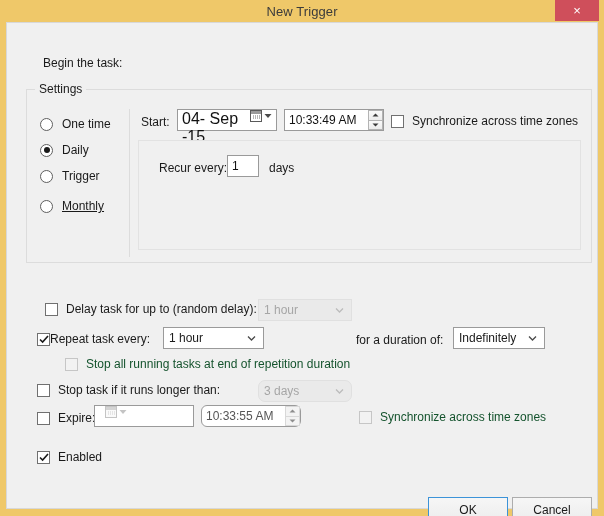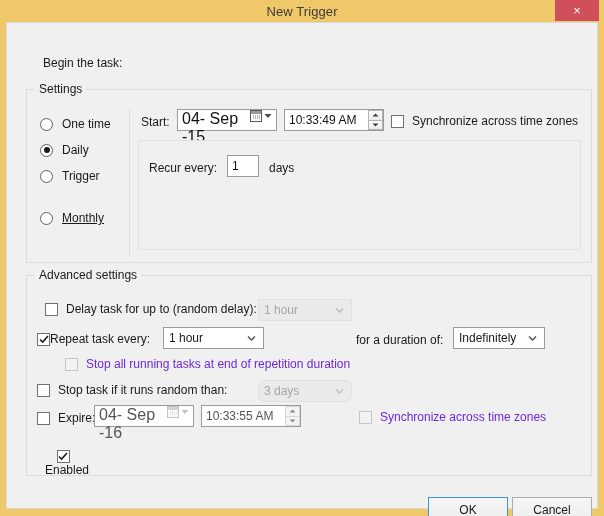--- a/index.html
+++ b/index.html
@@ -61,21 +61,21 @@
     border: 1px solid #d8d8d8;
     box-sizing: border-box;
   }
 
   
   .row {
     display: flex;
     align-items: center;
   }
   .lbl { color: #1a1a1a; white-space: nowrap; }
-  .lbl.dis { color: #6d28d9; }
+  .lbl.dis { color: #14532d; }
 
   .combo {
     position: relative;
     box-sizing: border-box;
     height: 22px;
     background: linear-gradient(to bottom, #fbfbfb 0%, #f1f1f1 50%, #eaeaea 51%, #e6e6e6 100%);
     border: 1px solid #adadad;
     display: flex;
     align-items: center;
     padding-left: 5px;
@@ -286,21 +286,21 @@
     <div class="abs row" style="left:33px; top:120px;">
       <span class="rb checked">
           <span class="dot"></span>
         </span>
       <span class="lbl" style="margin-left:9px;">Daily</span>
     </div>
     <div class="abs row" style="left:33px; top:146px;">
       <span class="rb"></span>
       <span class="lbl" style="margin-left:9px;">Trigger</span>
     </div>
-    <div class="abs row" style="left:33px; top:188px;text-decoration:underline;">
+    <div class="abs row" style="left:33px; top:176px;text-decoration:underline;">
       <span class="rb"></span>
       <span class="lbl" style="margin-left:9px;">Monthly</span>
     </div>
 
     <div class="vdiv" style="left:122px; top:86px; height:148px;"></div>
 
     <div class="abs lbl" style="left:134px; top:92px;">Start:</div>
 
     <div class="abs datefield" style="left:170px; top:86px; width:100px;">
       <span>04- Sep -15</span>
@@ -333,29 +333,26 @@
     </div>
 
     <div class="abs row" style="left:384px; top:91px;">
       <span class="cb">
         
       </span>
       <span class="lbl" style="margin-left:8px;">Synchronize across time zones</span>
     </div>
 
     <div class="panel" style="left:131px; top:117px; width:443px; height:110px;"></div>
-    <div class="abs lbl" style="left:142px; top:138px;">Recur every:</div>
+    <div class="abs lbl" style="left:152px; top:138px;">Recur every:</div>
     <div class="abs textfield" style="left:220px; top:132px; width:32px;">
       <span>1</span>
     </div>
     <div class="abs lbl" style="left:262px; top:138px;">days</div>
 
-    <div class="group" style="left:19px; top:252px; width:566px; height:201px;">
-      <span class="glabel">Advanced settings</span>
-    </div>
 
     <div class="abs row" style="left:30px; top:279px;padding-left:8px;">
       <span class="cb">
         
       </span>
       <span class="lbl" style="margin-left:8px;">Delay task for up to (random delay):</span>
     </div>
     <div class="abs combo dis" style="left:251px; top:276px; width:94px;">
       <span>1 hour</span>
       <span class="caret">
@@ -395,51 +392,50 @@
       <span class="cb dis">
         
       </span>
       <span class="lbl dis" style="margin-left:8px;">Stop all running tasks at end of repetition duration</span>
     </div>
 
     <div class="abs row" style="left:30px; top:360px;">
       <span class="cb">
         
       </span>
-      <span class="lbl" style="margin-left:8px;">Stop task if it runs random than:</span>
+      <span class="lbl" style="margin-left:8px;">Stop task if it runs longer than:</span>
     </div>
     <div class="abs combo dis" style="left:251px; top:357px; width:94px;border-radius:7px;">
       <span>3 days</span>
       <span class="caret">
         <svg width="9" height="9" viewBox="0 0 9 9">
             <path d="M1 3 L4.5 6.5 L8 3" stroke="#bcbcbc" stroke-width="1.3" fill="none"></path>
           </svg>
       </span>
     </div>
 
     <div class="abs row" style="left:30px; top:388px;">
       <span class="cb">
         
       </span>
       <span class="lbl" style="margin-left:8px;">Expire:</span>
     </div>
     <div class="abs datefield dis" style="left:87px; top:382px; width:100px; color:#555;">
-      <span>04- Sep -16</span>
       <span class="cal-glyph">
         <svg width="12" height="12" viewBox="0 0 12 12">
           <rect x="0.5" y="0.5" width="11" height="11" fill="#fafafa" stroke="#c4c4c4"></rect>
           <rect x="1" y="1" width="10" height="3" fill="#d4d4d4"></rect>
           <path d="M3 6h1M5 6h1M7 6h1M9 6h1M3 8h1M5 8h1M7 8h1M9 8h1" stroke="#cfcfcf" stroke-width="1"></path>
         </svg>
         <svg width="8" height="8" viewBox="0 0 8 8">
             <path d="M0.5 2 L4 6 L7.5 2 Z" fill="#c4c4c4"></path>
           </svg>
       </span>
     </div>
-    <div class="abs spin-wrap" style="left:194px; top:382px; width:100px; color:#555;">
+    <div class="abs spin-wrap" style="left:194px; top:382px; width:100px; color:#555;border-radius:6px;">
       <span>10:33:55 AM</span>
       <span class="spin dis">
         <div>
           <svg width="7" height="4" viewBox="0 0 7 4">
               <path d="M0.5 3.5 L3.5 0.5 L6.5 3.5 Z" fill="#8d8d8d"></path>
             </svg>
         </div>
         <div>
           <svg width="7" height="4" viewBox="0 0 7 4">
               <path d="M0.5 0.5 L3.5 3.5 L6.5 0.5 Z" fill="#8d8d8d"></path>
@@ -447,21 +443,21 @@
         </div>
       </span>
     </div>
     <div class="abs row" style="left:352px; top:387px;">
       <span class="cb dis">
         
       </span>
       <span class="lbl dis" style="margin-left:8px;">Synchronize across time zones</span>
     </div>
 
-    <div class="abs row" style="left:30px; top:427px;flex-direction:column;">
+    <div class="abs row" style="left:30px; top:427px;">
       <span class="cb checked">
         <svg class="tick" width="10" height="9" viewBox="0 0 10 9">
             <path d="M1 4.5 L3.6 7 L9 1" stroke="#1a1a1a" stroke-width="1.6" fill="none"></path>
           </svg>
       </span>
       <span class="lbl" style="margin-left:8px;">Enabled</span>
     </div>
 
     <div class="abs btn default" style="left:421px; top:474px; width:80px;">
       <span>OK</span>

